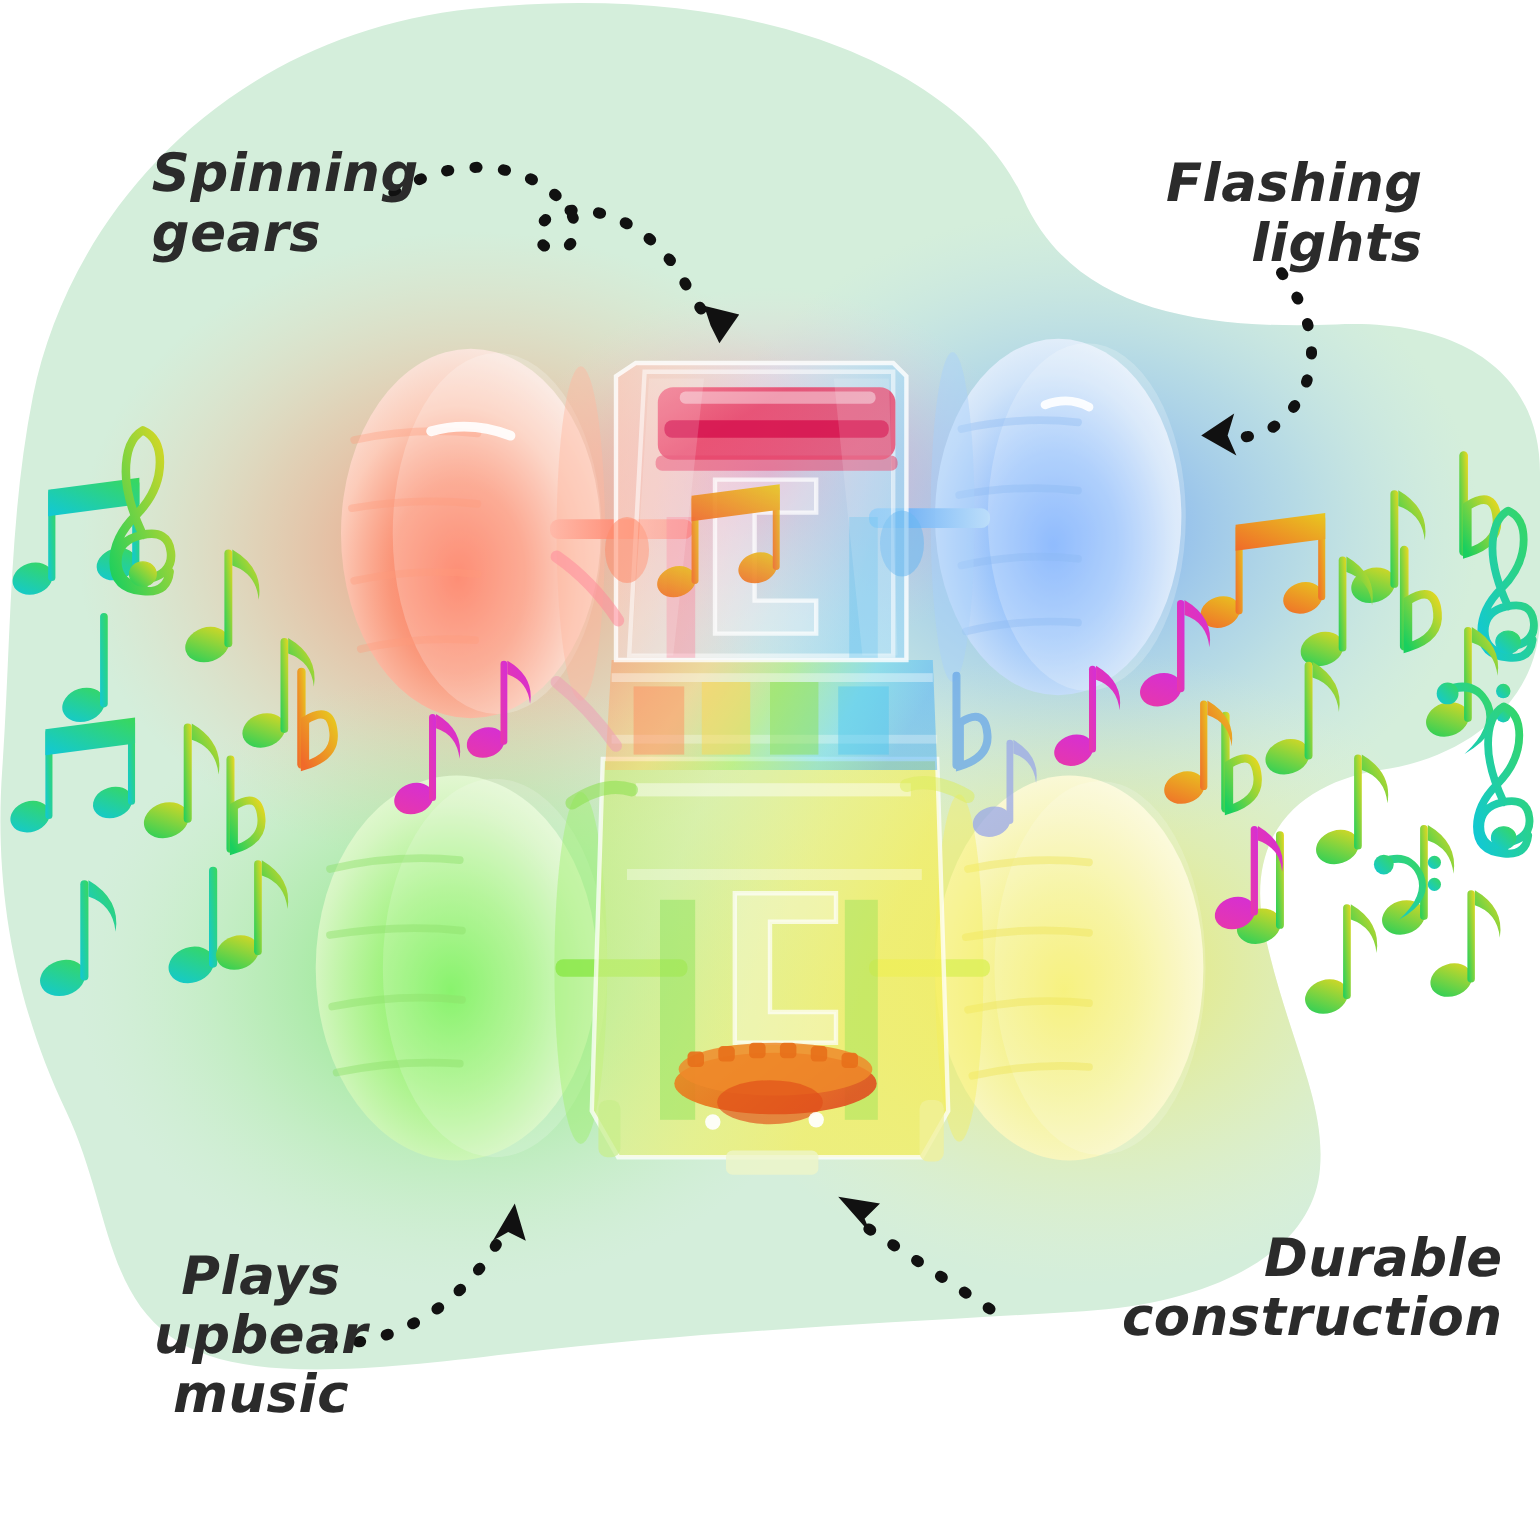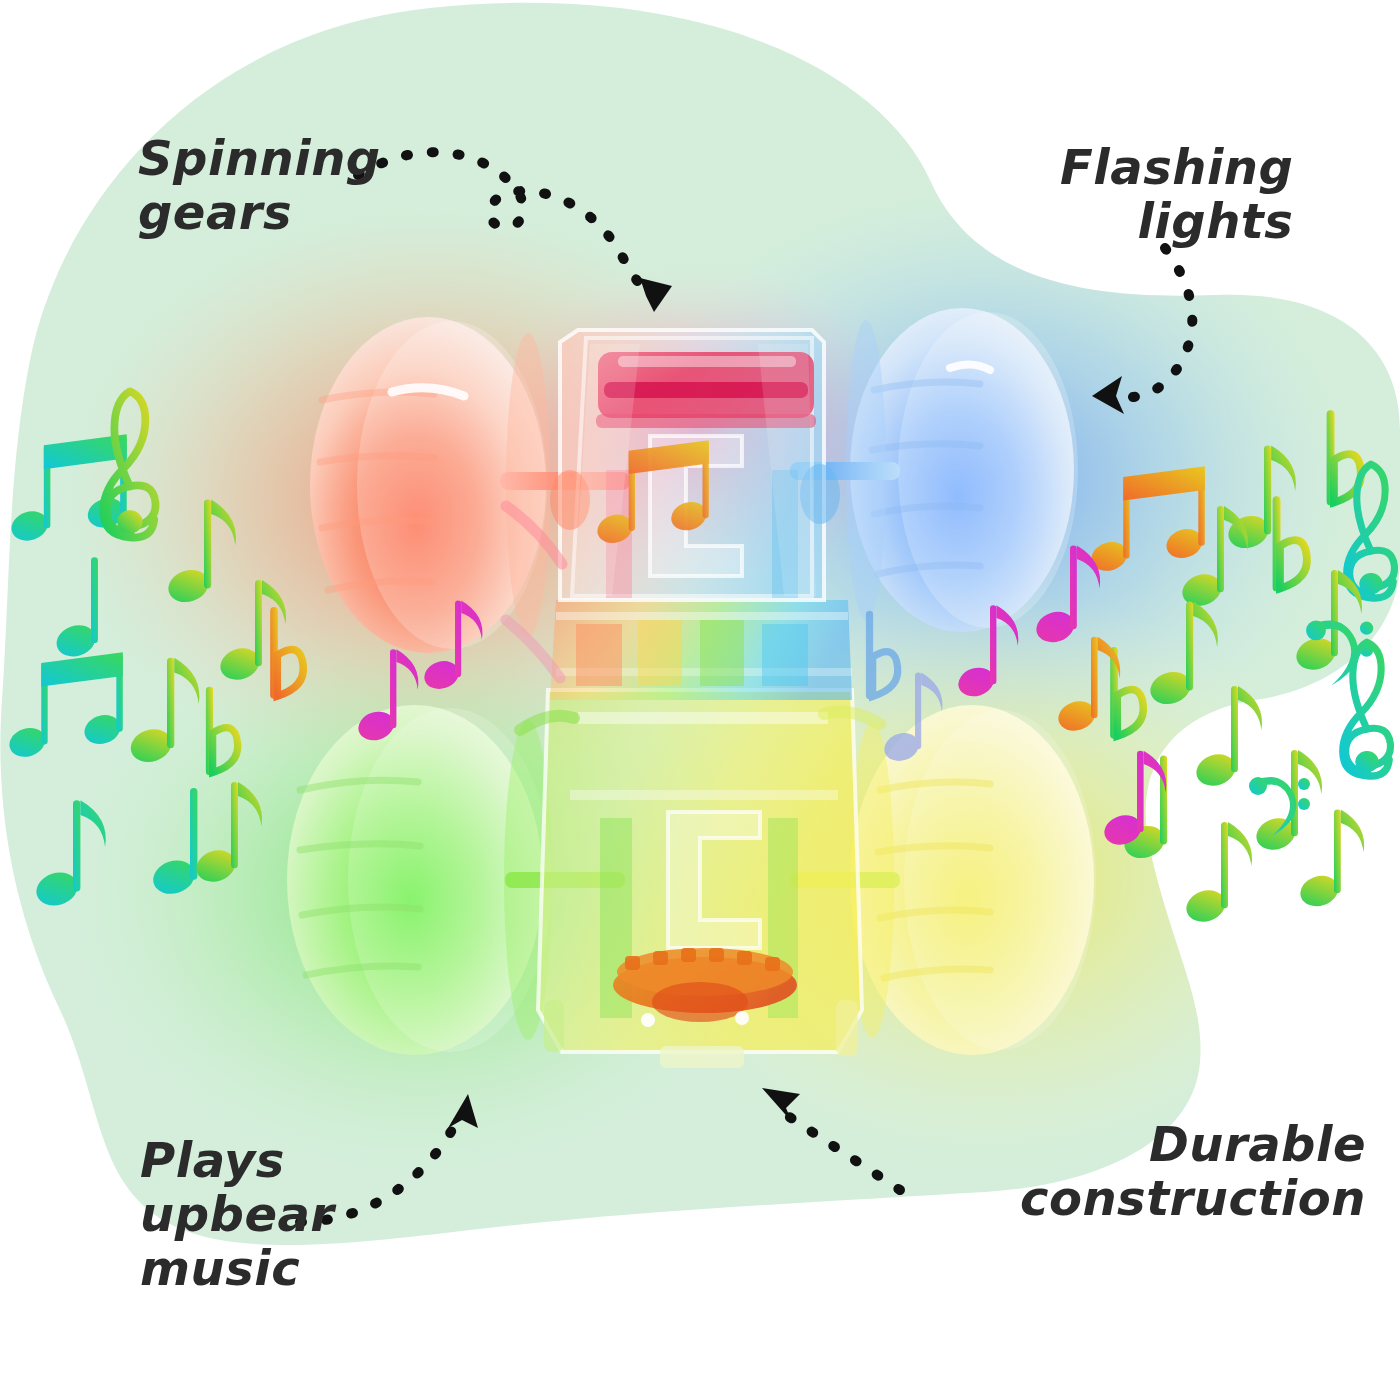--- a/index.html
+++ b/index.html
@@ -37,21 +37,21 @@
   #callout-spinning-gears {
     left: 138px; top: 132px;
     text-align: left;
   }
   #callout-flashing-lights {
     left: 1060px; top: 141px;
     text-align: right;
   }
   #callout-plays-music {
     left: 140px; top: 1134px;
-    text-align: left;
+    text-align: center;
   }
   #callout-durable-construction {
     left: 1020px; top: 1118px;
     text-align: right;
   }
 </style>
 </head>
 <body>
 
 <div id="stage">

